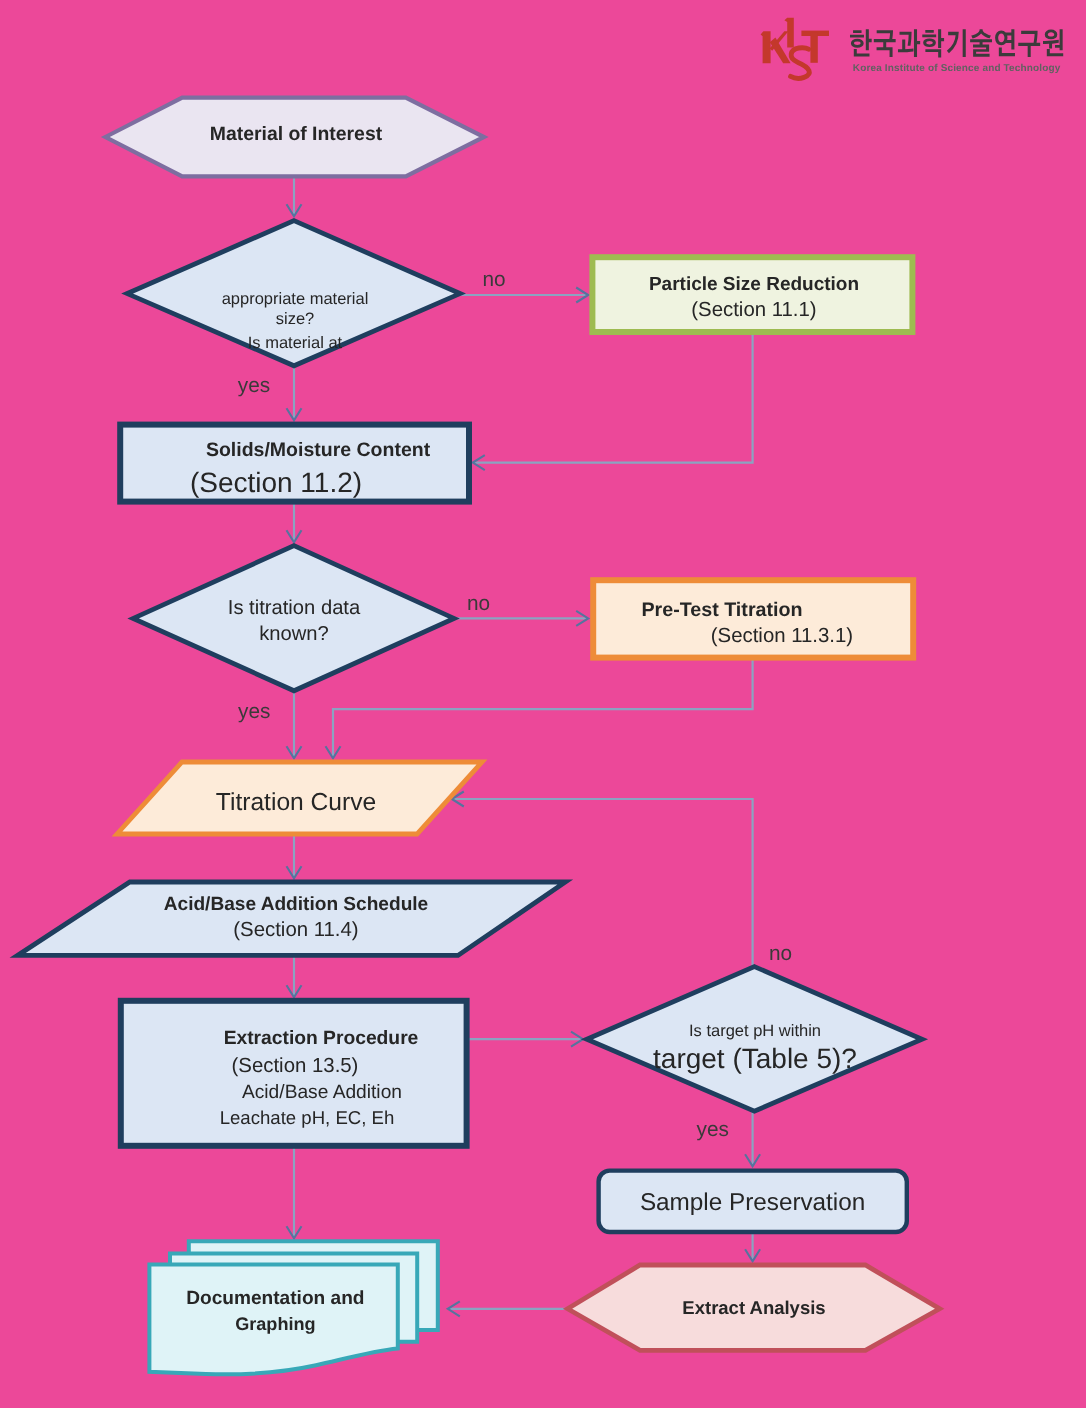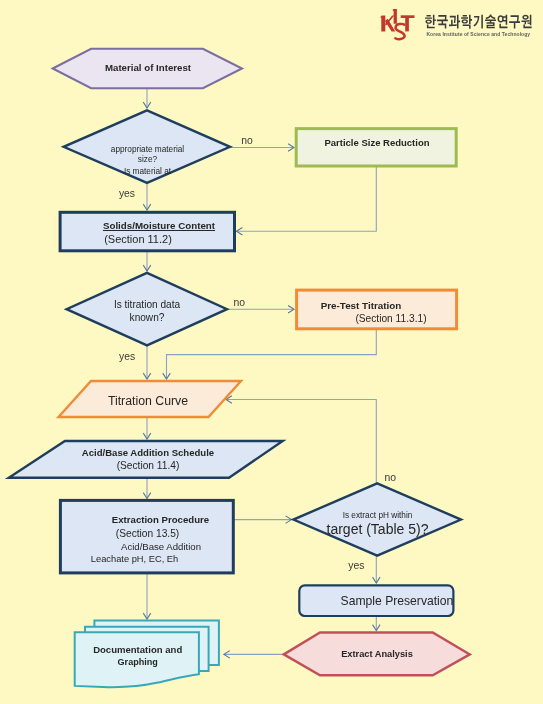--- a/index.html
+++ b/index.html
@@ -1,18 +1,18 @@
 <!DOCTYPE html>
 <html><head>
 <meta charset="utf-8">
 <title>Extraction Workflow Flowchart</title>
 <style>
   html,body{margin:0;padding:0;background:#ffffff;}
   body{width:543px;height:704px;overflow:hidden;font-family:"Liberation Sans",sans-serif;}
-  #root{position:relative;width:543px;height:704px;background:#fef9c3;}
+  #root{position:relative;width:543px;height:704px;background:#ec4899;}
   svg#chart{position:absolute;left:0;top:0;width:543px;height:704px;}
   .nl{position:absolute;text-align:center;color:#262626;line-height:1.22;
       white-space:nowrap;-webkit-font-smoothing:antialiased;}
   .b{font-weight:bold;}
   .elab{position:absolute;color:#3a3a3a;font-size:10.4px;line-height:1;}
   #logo{position:absolute;left:376px;top:0px;}
 </style>
 </head>
 <body>
 
@@ -74,44 +74,45 @@
   </g>
 </svg>
 
   <div class="nl b" style="left:48px;top:62.2px;width:200px;font-size:9.7px;">Material of Interest</div>
 
   <div class="nl" style="left:63px;top:134.4px;width:169px;font-size:8.25px;margin-top:33px;">Is material at</div>
   <div class="nl" style="left:63px;top:144.9px;width:169px;font-size:8.25px;">appropriate material</div>
   <div class="nl" style="left:63px;top:155.2px;width:169px;font-size:8.25px;">size?</div>
 
   <div class="nl b" style="left:297px;top:136.9px;width:160px;font-size:9.5px;">Particle Size Reduction</div>
+  <div class="nl" style="left:297px;top:149.7px;width:160px;font-size:10.2px;">(Section 11.1)</div>
 
-  <div class="nl b" style="left:60px;top:220.1px;width:198px;font-size:9.75px;text-decoration:underline;">Solids/Moisture Content</div>
-  <div class="nl" style="left:60px;top:233.4px;width:156px;font-size:11px;">(Section 11.2)</div>
+  <div class="nl b" style="left:60px;top:220.1px;width:198px;font-size:9.75px;">Solids/Moisture Content</div>
+  <div class="nl" style="left:60px;top:233.4px;width:156px;font-size:14px;">(Section 11.2)</div>
 
   <div class="nl" style="left:66px;top:299.0px;width:162px;font-size:10.1px;">Is titration data</div>
   <div class="nl" style="left:66px;top:312.0px;width:162px;font-size:10.1px;">known?</div>
 
   <div class="nl b" style="left:297px;top:299.7px;width:128px;font-size:9.85px;">Pre-Test Titration</div>
   <div class="nl" style="left:297px;top:312.6px;width:188px;font-size:10.2px;">(Section 11.3.1)</div>
 
   <div class="nl" style="left:68px;top:394.1px;width:160px;font-size:12.3px;">Titration Curve</div>
 
   <div class="nl b" style="left:37px;top:446.7px;width:222px;font-size:9.55px;">Acid/Base Addition Schedule</div>
   <div class="nl" style="left:37px;top:459.6px;width:222px;font-size:10.2px;">(Section 11.4)</div>
 
   <div class="nl b" style="left:61px;top:514.2px;width:199px;font-size:9.65px;">Extraction Procedure</div>
   <div class="nl" style="left:61px;top:527.7px;width:173px;font-size:10.2px;">(Section 13.5)</div>
   <div class="nl" style="left:61px;top:540.9px;width:200px;font-size:9.6px;">Acid/Base Addition</div>
-  <div class="nl" style="left:52px;top:554.4px;width:165px;font-size:9.3px;">Leachate pH, EC, Eh</div>
+  <div class="nl" style="left:71px;top:554.4px;width:165px;font-size:9.3px;">Leachate pH, EC, Eh</div>
 
-  <div class="nl" style="left:293px;top:510.8px;width:169px;font-size:8.25px;">Is extract pH within</div>
+  <div class="nl" style="left:293px;top:510.8px;width:169px;font-size:8.25px;">Is target pH within</div>
   <div class="nl" style="left:293px;top:520.9px;width:169px;font-size:14px;">target (Table 5)?</div>
 
-  <div class="nl" style="left:299.3px;top:594.4px;width:154px;font-size:12.15px;text-align:right;">Sample Preservation</div>
+  <div class="nl" style="left:299.3px;top:594.4px;width:154px;font-size:12.15px;">Sample Preservation</div>
 
   <div class="nl b" style="left:284px;top:649.0px;width:186px;font-size:9.25px;">Extract Analysis</div>
 
   <div class="nl b" style="left:75.7px;top:644.3px;width:124px;font-size:9.55px;">Documentation and</div>
   <div class="nl b" style="left:75.7px;top:657.1px;width:124px;font-size:9.05px;">Graphing</div>
 
   <div class="elab" style="left:241.2px;top:136.4px;">no</div>
   <div class="elab" style="left:118.9px;top:189.2px;">yes</div>
   <div class="elab" style="left:233.5px;top:298.0px;">no</div>
   <div class="elab" style="left:119.0px;top:352.2px;">yes</div>

